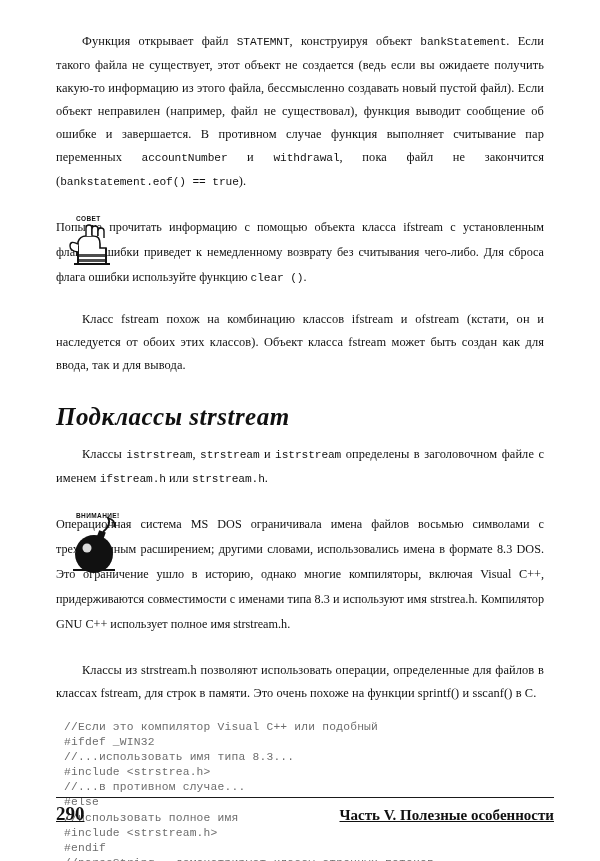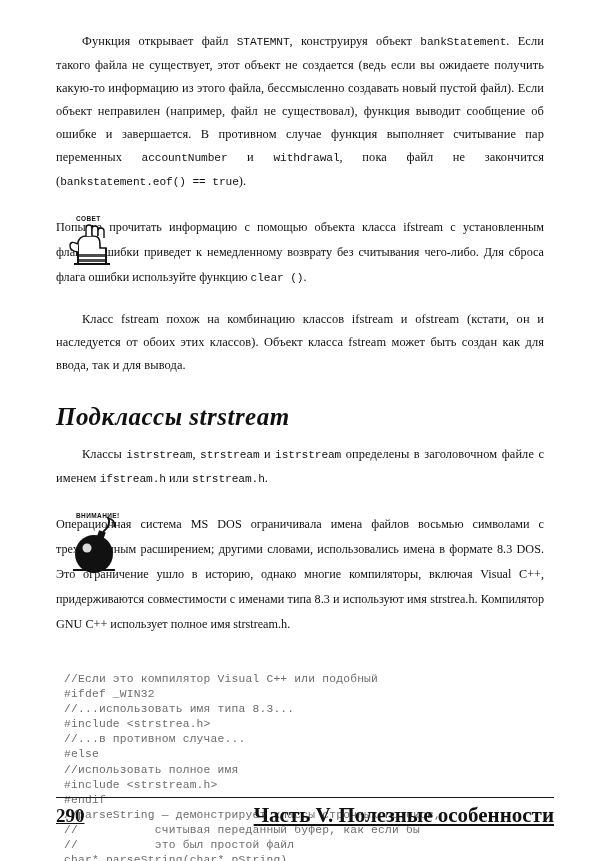--- a/index.html
+++ b/index.html
@@ -109,21 +109,21 @@
     text-decoration: underline;
   }
   .footer .pageno {
     font-family: "Liberation Serif", serif;
     font-weight: bold;
     font-size: 19px;
   }
   .footer .chapter {
     font-family: "Liberation Serif", serif;
     font-weight: bold;
-    font-size: 21px;
+    font-size: 15px;
   }
 </style>
 </head>
 <body>
 
 <div class="page">
 
   <p class="para"><span>Функция открывает файл </span><span class="mono">STATEMNT</span><span>, конструируя объект </span><span class="mono">bankStatement</span><span>. Если такого файла не существует, этот объект не создается (ведь если вы ожидаете получить какую-то информацию из этого файла, бессмысленно создавать новый пустой файл). Если объект неправилен (например, файл не существовал), функция выводит сообщение об ошибке и завершается. В противном случае функция выполняет считывание пар переменных </span><span class="mono">accountNumber</span><span> и </span><span class="mono">withdrawal</span><span>, пока файл не закончится (</span><span class="mono">bankstatement.eof() == true</span><span>).</span></p>
 
   <div class="gap-sm"></div>
@@ -169,20 +169,21 @@
           <circle cx="17" cy="26" r="4.5" fill="#fff" opacity="0.85"></circle>
           <path d="M3 48 L45 48" stroke="#111" stroke-width="2"></path>
         </g>
       </svg>
     </div>
     <div class="body">Операционная система MS DOS ограничивала имена файлов восьмью символами с трехбуквенным расширением; другими словами, использовались имена в формате 8.3 DOS. Это ограничение ушло в историю, однако многие компиляторы, включая Visual C++, придерживаются совместимости с именами типа 8.3 и используют имя strstrea.h. Компилятор GNU C++ использует полное имя strstream.h.</div>
   </div>
 
   <div class="gap-md"></div>
 
+  <p class="para">Классы из strstream.h позволяют использовать операции, определенные для файлов в классах fstream, для строк в памяти. Это очень похоже на функции sprintf() и sscanf() в С.</p>
 
   <div class="gap-sm"></div>
 
 
   <div class="code" id="code-listing">//Если это компилятор Visual C++ или подобный
 #ifdef _WIN32
 //...использовать имя типа 8.3...
 #include &lt;strstrea.h&gt;
 //...в противном случае...
 #else

